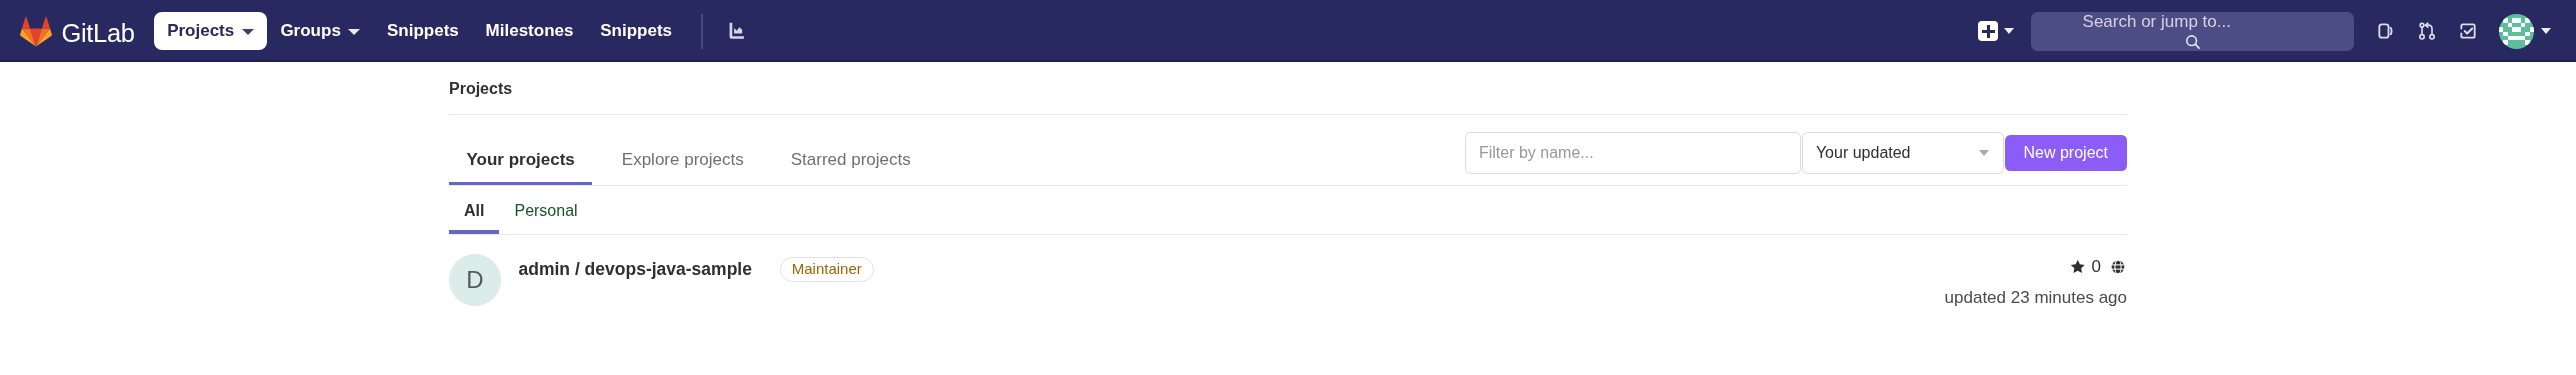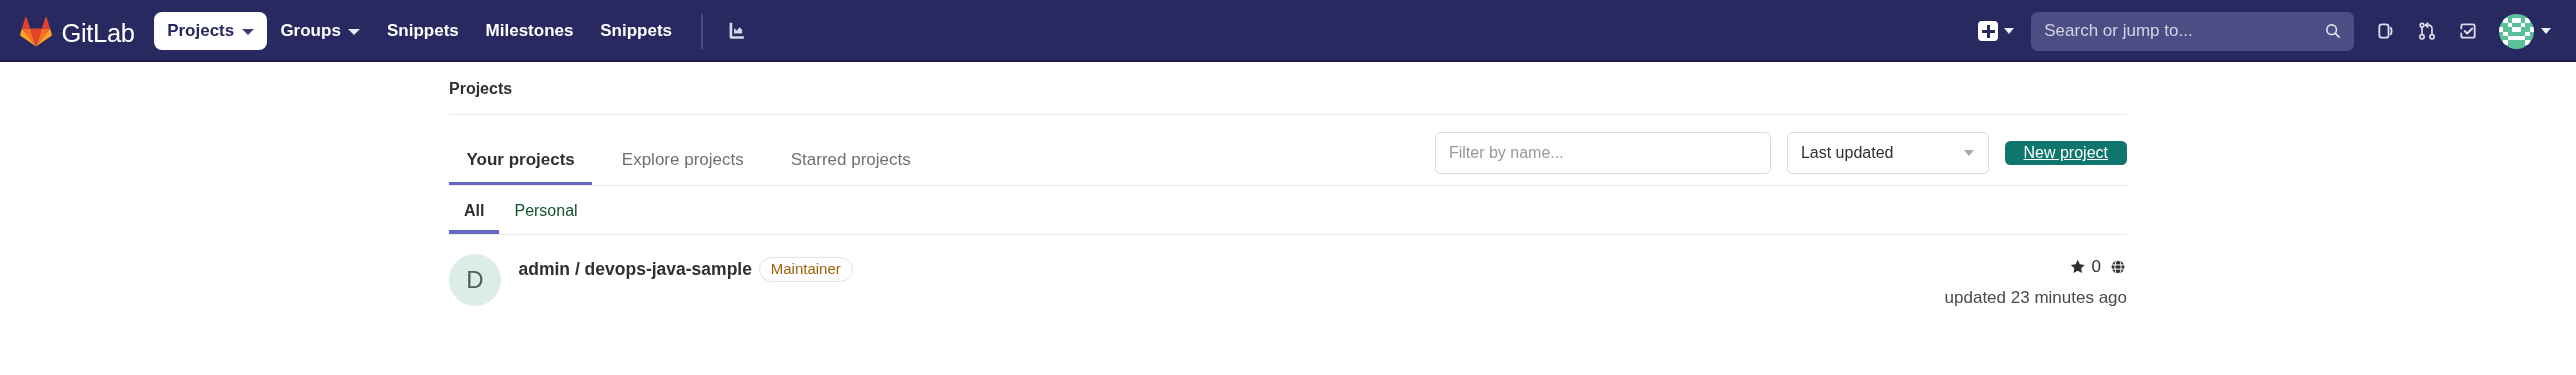--- a/index.html
+++ b/index.html
@@ -131,20 +131,21 @@
   .search-box {
     width: 323px;
     height: 39px;
     background: #4d4d85;
     border-radius: 6.7px;
     display: flex;
     align-items: center;
     padding: 0 12px 0 13.4px;
     margin-right: 10.8px;
     cursor: text;
+    flex-direction: column;
   }
   .search-box input {
     flex: 1;
     background: transparent;
     border: 0;
     outline: 0;
     color: #ffffff;
     font-family: "Liberation Sans", sans-serif;
     font-size: 17px;
   }
@@ -216,21 +217,21 @@
     content: "";
     position: absolute;
     left: 0; right: 0; bottom: 0;
     height: 2.7px;
     background: #6666c4;
   }
 
   .tabs-actions {
     display: flex;
     align-items: center;
-    gap: 16px;
+    gap: 1px;
     padding-bottom: 10.8px;
   }
   .filter-input {
     width: 336px;
     height: 42px;
     border: 1.3px solid #dbdbdb;
     border-radius: 5.4px;
     background: #fff;
     padding: 0 13.4px;
     font-family: "Liberation Sans", sans-serif;
@@ -255,31 +256,30 @@
     cursor: pointer;
   }
   .sort-caret {
     width: 0; height: 0;
     border-left: 5.4px solid transparent;
     border-right: 5.4px solid transparent;
     border-top: 6px solid #aaaaaa;
   }
 
   .btn-primary {
-    height: 24px;
-    background: #0f766e;
+    height: 36px;
+    background: #8b5cf6;
     border: 0;
     border-radius: 5.4px;
     color: #ffffff;
     font-family: "Liberation Sans", sans-serif;
     font-size: 16px;
     padding: 0 19px;
     cursor: pointer;
     white-space: nowrap;
-    text-decoration: underline;
   }
 
   .tabs-underline {
     height: 1.3px;
     background: #e9e9e9;
     width: 100%;
   }
 
   
   .subtabs-row {
@@ -328,21 +328,21 @@
     align-items: center;
     justify-content: center;
     font-size: 24px;
     flex: 0 0 auto;
     margin-right: 17.5px;
   }
   .proj-main { flex: 1; min-width: 0; padding-top: 2.7px; }
   .proj-title-row {
     display: flex;
     align-items: center;
-    gap: 7px;
+    gap: 28px;
   }
   .proj-title {
     font-size: 17.5px;
     font-weight: 700;
     color: #303030;
     white-space: nowrap;
   }
   .badge {
     border: 1.3px solid #e2e2e2;
     border-radius: 134px;
@@ -523,21 +523,21 @@
         </div>
         <div class="tab">
           <span>Starred projects</span>
         </div>
       </div>
 
       <div class="tabs-actions">
         <input class="filter-input" type="text" placeholder="Filter by name..." style="">
 
         <div class="sort-select">
-          <span>Last updated</span>
+          <span>Your updated</span>
           <i class="sort-caret"></i>
         </div>
 
         <button class="btn-primary">New project</button>
       </div>
     </div>
 
     <div class="tabs-underline"></div>
 
     <div class="subtabs-row">

